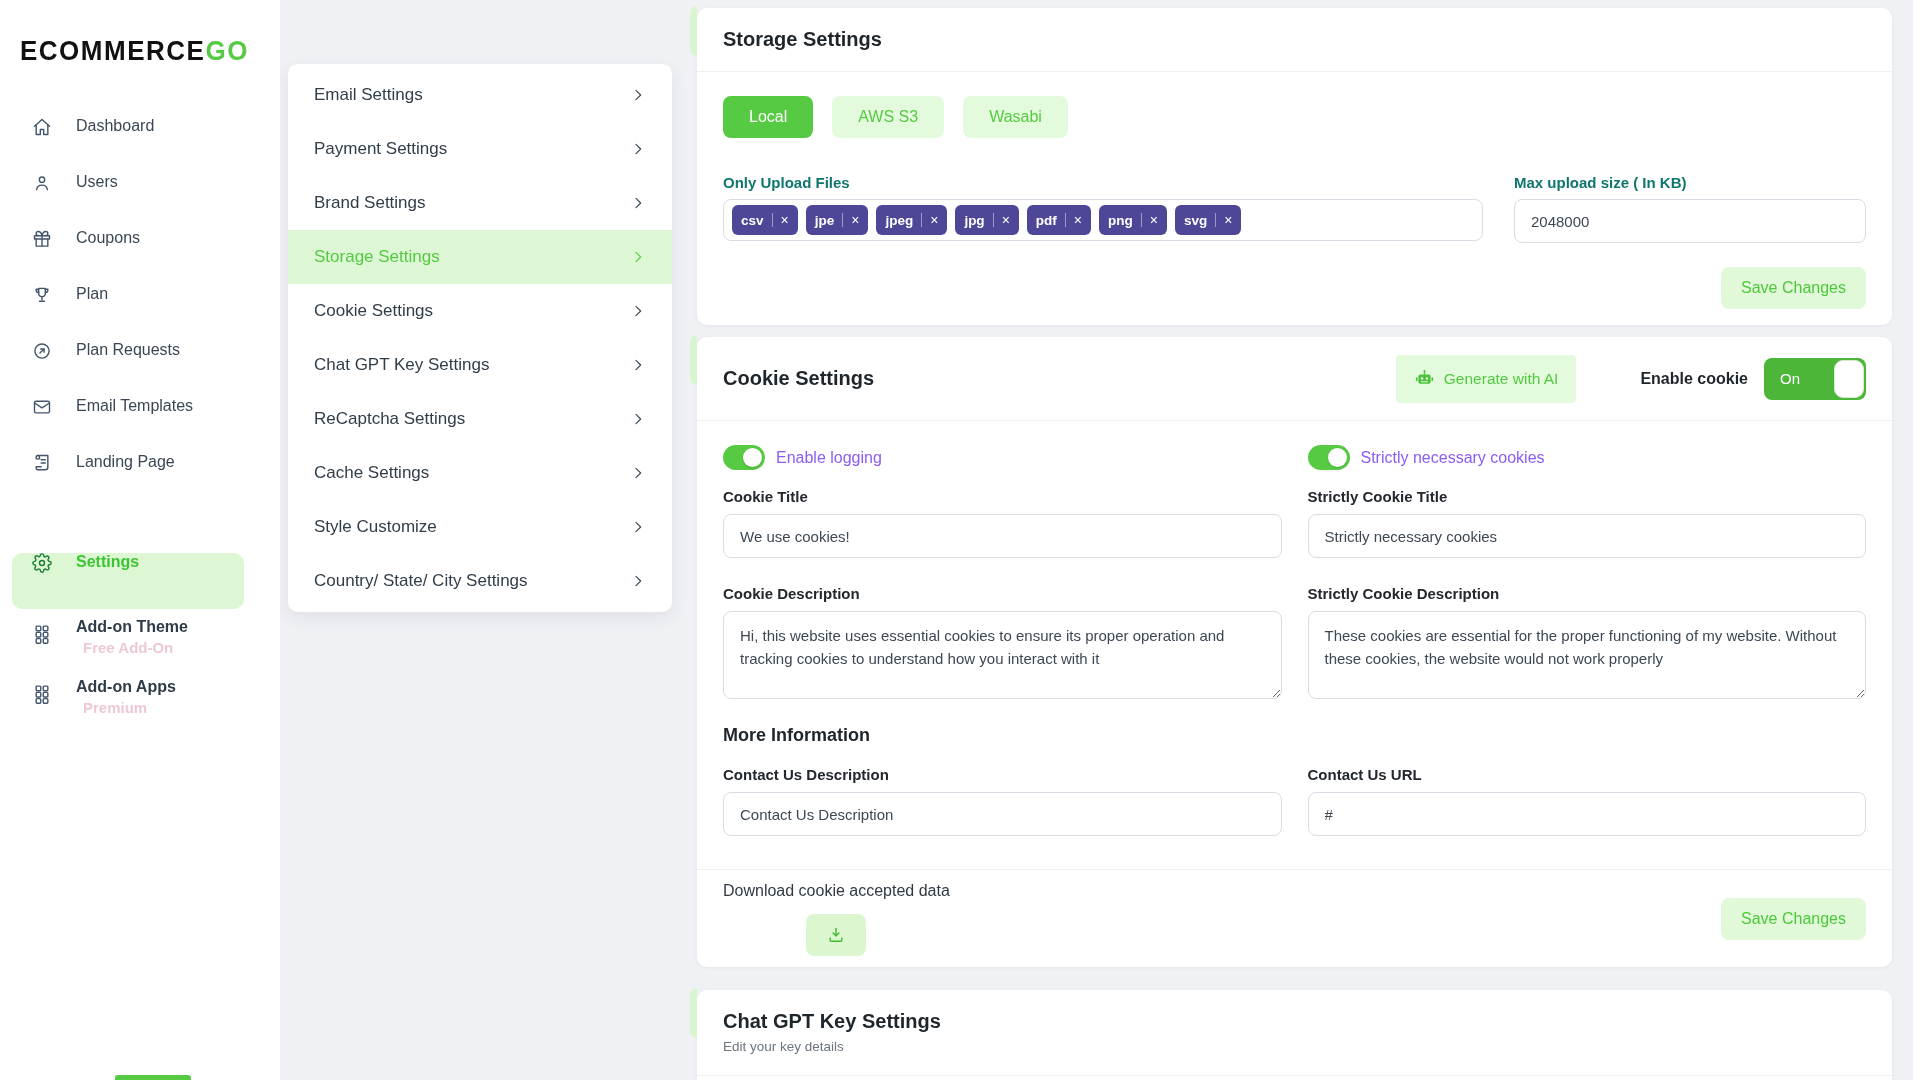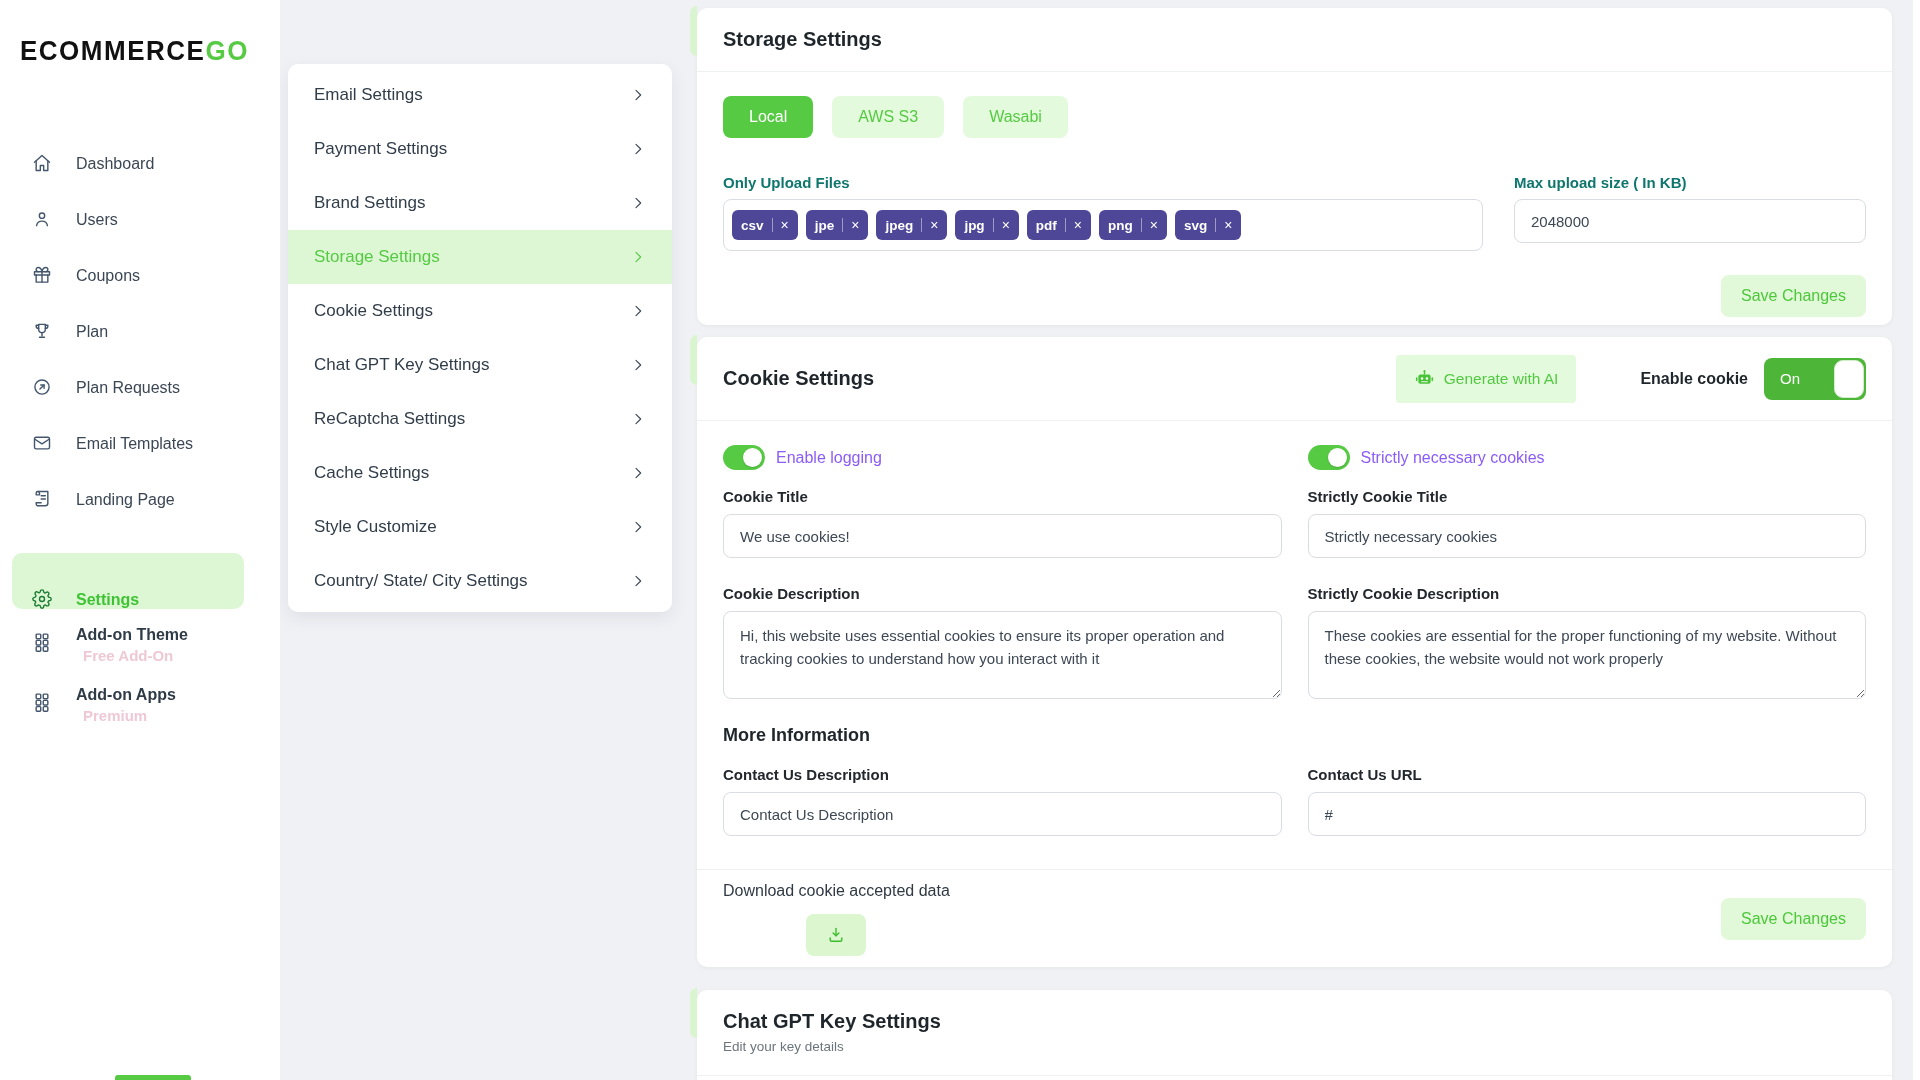--- a/index.html
+++ b/index.html
@@ -9,27 +9,27 @@
 
   
   .content-bg { position:absolute; left:280px; top:0; right:0; bottom:0; background:#f0f1f5; }
   .scroll-gutter { position:absolute; right:0; top:0; bottom:0; width:7px; background:#ffffff; z-index:5; }
 
   
   .sidebar { position:absolute; left:0; top:0; width:280px; height:1080px; background:#ffffff; z-index:4; }
   .logo { position:absolute; left:20px; top:36px; font-size:26px; font-weight:bold; letter-spacing:1.5px; color:#111; white-space:nowrap; transform:scaleY(1.05); }
   .logo .accent { color:#56ca43; }
   .side-nav { position:absolute; top:117px; left:12px; width:232px; }
-  .side-item { display:flex; align-items:flex-end; height:56px; padding-left:20px; border-radius:10px; cursor:pointer; }
+  .side-item { display:flex; align-items:flex-start; height:56px; padding-left:20px; border-radius:10px; cursor:pointer; }
   .side-item .ic { width:20px; height:20px; flex:0 0 20px; color:#44566c; }
   .side-item .lbl { margin-left:24px; font-size:16px; color:#3b4754; }
   .side-item.active { background:#ddf7d5;margin-top:44px; }
   .side-item.active .lbl { color:#3ec433; font-weight:bold; }
   .side-item.active .ic { color:#1d7c33; }
-  .side-item.two-line { height:60px; align-items:flex-start; padding-top:17px; }
+  .side-item.two-line { height:60px; align-items:flex-start; padding-top:9px; }
   .side-item .stack { margin-left:24px; display:flex; flex-direction:column; }
   .side-item .stack .lbl { margin-left:0; font-weight:bold; color:#2f3b47; }
   .side-item .sub { font-size:15px; font-weight:bold; color:#eec9d4; margin-top:3px; margin-left:7px; }
   .side-item.two-line .ic { margin-top:6px; }
   svg.stroke { fill:none; stroke:currentColor; stroke-width:1.7; stroke-linecap:round; stroke-linejoin:round; }
   .bottom-accent { position:absolute; left:115px; bottom:0; width:76px; height:5px; background:#56ca43; border-radius:3px 3px 0 0; }
 
   
   .submenu { position:absolute; left:288px; top:64px; width:384px; height:548px; background:#ffffff; border-radius:10px; box-shadow:0 6px 18px rgba(30,40,60,0.08); z-index:3; padding:4px 0; overflow:hidden; }
   .submenu-item { display:flex; align-items:center; justify-content:space-between; height:54px; padding:0 26px; font-size:17px; color:#313d49; cursor:pointer; }
@@ -46,21 +46,21 @@
 
   .storage-card { top:8px; height:317px; }
   .storage-card .card-head { height:64px; }
   .tabs { display:flex; gap:19px; }
   .tab { height:42px; padding:0 26px; border:none; border-radius:8px; font-family:inherit; font-size:16px; background:#e3fadc; color:#56ca43; cursor:pointer; }
   .tab.active { background:#56ca43; color:#ffffff; }
   .fields-row { display:flex; margin-top:16px; }
   .field label { display:block; font-size:15px; font-weight:bold; color:#0f766e; margin-bottom:8px;margin-top:20px; }
   .upload-field { width:760px; }
   .max-field { flex:1; margin-left:31px; }
-  .tagbox { height:52px; border:1px solid #d9dde3; border-radius:8px; display:flex; align-items:center; gap:8px; padding:0 8px; background:#fff; }
+  .tagbox { height:42px; border:1px solid #d9dde3; border-radius:8px; display:flex; align-items:center; gap:8px; padding:0 8px; background:#fff; }
   .tag { display:flex; align-items:center; height:30px; background:#4e4798; color:#fff; border-radius:6px; padding:0 9px; font-size:13.5px; font-weight:bold; cursor:default; }
   .tag .sep { width:1px; height:14px; background:rgba(255,255,255,0.45); margin:0 8px; }
   .tag .x { font-size:14px; font-weight:normal; cursor:pointer; line-height:1; }
   .text-input { width:100%; height:44px; border:1px solid #d9dde3; border-radius:8px; padding:0 16px; font-family:inherit; font-size:15px; color:#3d4854; outline:none; background:#fff; }
   .actions { display:flex; justify-content:flex-end; margin-top:24px; }
   .btn-save { height:42px; padding:0 20px; border:none; border-radius:8px; background:#e1f9d8; color:#4cc83a; font-family:inherit; font-size:16px; cursor:pointer; }
 
   .cookie-card { top:337px; height:630px; display:flex; flex-direction:column; }
   .cookie-card .card-head { height:84px; flex:0 0 84px; }
   .head-right { display:flex; align-items:center; }

